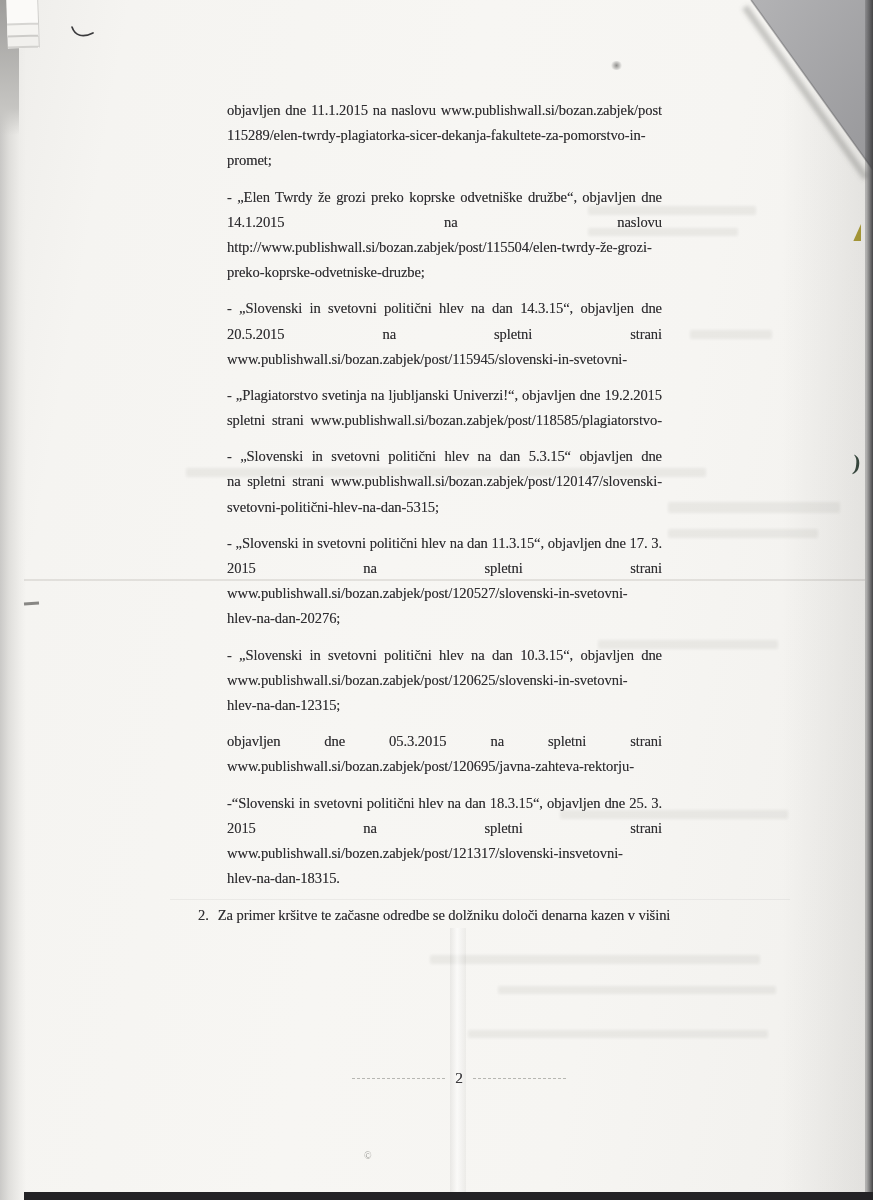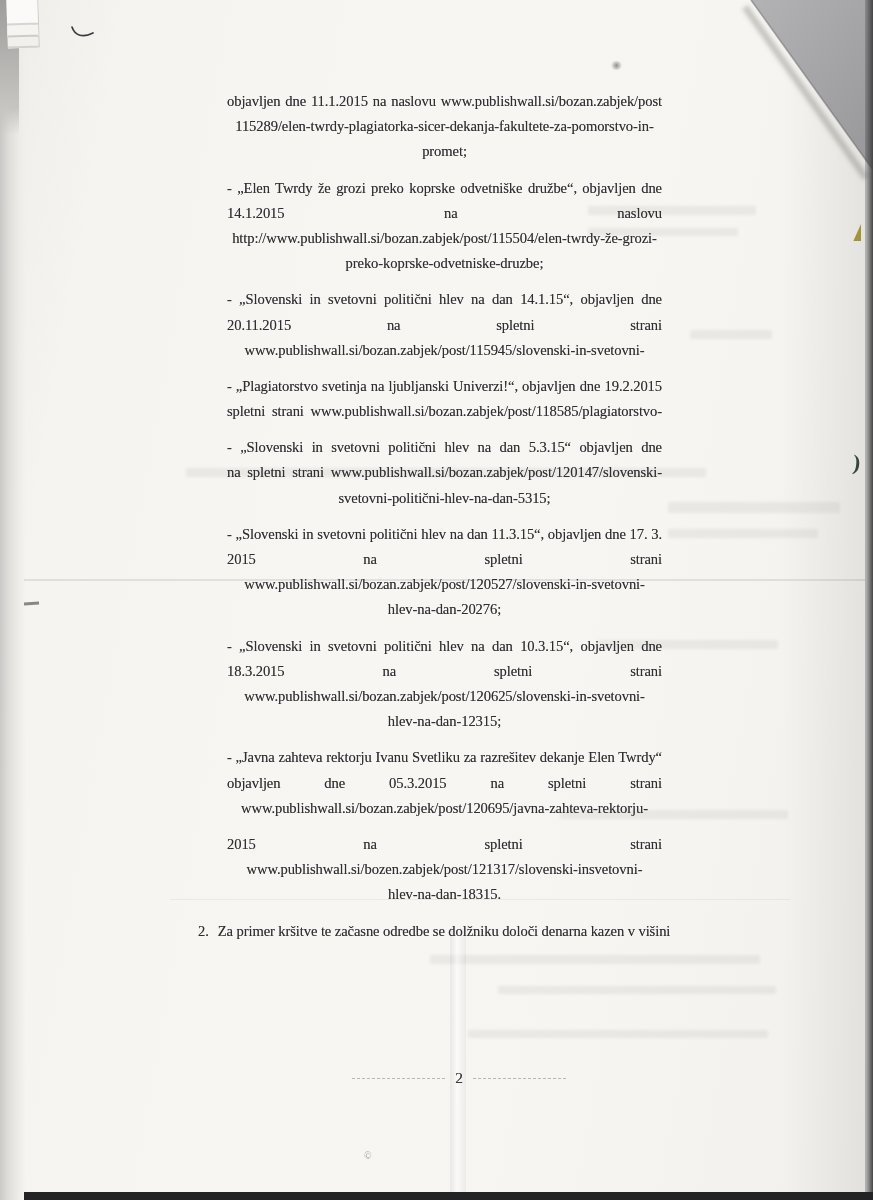--- a/index.html
+++ b/index.html
@@ -43,24 +43,24 @@
   .b5{left:668px;top:502px;width:172px;height:11px;}
   .b6{left:668px;top:529px;width:150px;height:9px;}
   .b7{left:598px;top:640px;width:180px;height:9px;}
   .b8{left:560px;top:810px;width:228px;height:9px;}
   .b9{left:430px;top:955px;width:330px;height:9px;}
   .b10{left:498px;top:986px;width:278px;height:8px;}
   .b11{left:468px;top:1030px;width:300px;height:8px;}
   
   .textblock{position:absolute;left:227px;top:89px;width:435px;color:#2f2e31;
     font-size:14.6px;letter-spacing:-0.1px;text-shadow:0 0 .5px rgba(47,46,49,.5);}
-  .para{margin:0 0 11px 0;}
+  .para{margin:9px 0 11px 0;}
   .line{height:25.2px;line-height:25.2px;overflow:hidden;white-space:normal;}
   .line.j{text-align:justify;text-align-last:justify;text-justify:inter-word;}
-  .line.l{text-align:center;}
+  .line.l{text-align:left;}
   .numbered{display:flex;gap:9px;margin-left:-29px;margin-top:12px;line-height:25.2px;}
   .numbered .numtext{white-space:nowrap;}
   
   .pagefooter{position:absolute;left:352px;top:1068px;width:214px;height:20px;
     display:flex;align-items:center;gap:10px;color:#3a393c;}
   .dash{flex:1;border-top:1.5px dashed #adada8;opacity:.85;height:0;}
   .pageno{font-size:15.5px;line-height:20px;text-shadow:0 0 .5px rgba(47,46,49,.5);}
 </style>
 </head>
 <body>
@@ -122,51 +122,50 @@
           <div class="line l">115289/elen-twrdy-plagiatorka-sicer-dekanja-fakultete-za-pomorstvo-in-</div>
           <div class="line l">promet;</div>
         </div>
         <div class="para">
           <div class="line j">- „Elen Twrdy že grozi preko koprske odvetniške družbe“, objavljen dne</div>
           <div class="line j">14.1.2015 na naslovu</div>
           <div class="line l">http://www.publishwall.si/bozan.zabjek/post/115504/elen-twrdy-že-grozi-</div>
           <div class="line l">preko-koprske-odvetniske-druzbe;</div>
         </div>
         <div class="para">
-          <div class="line j">- „Slovenski in svetovni politični hlev na dan 14.1.15“, objavljen dne</div>
-          <div class="line j">20.11.2015 na spletni strani</div>
+          <div class="line j">- „Slovenski in svetovni politični hlev na dan 14.3.15“, objavljen dne</div>
+          <div class="line j">20.5.2015 na spletni strani</div>
           <div class="line l">www.publishwall.si/bozan.zabjek/post/115945/slovenski-in-svetovni-politicni-</div>
         </div>
         <div class="para">
           <div class="line j">- „Plagiatorstvo svetinja na ljubljanski Univerzi!“, objavljen dne 19.2.2015 na</div>
           <div class="line j">spletni strani www.publishwall.si/bozan.zabjek/post/118585/plagiatorstvo-</div>
         </div>
         <div class="para">
           <div class="line j">- „Slovenski in svetovni politični hlev na dan 5.3.15“ objavljen dne 11.3.2015</div>
           <div class="line j">na spletni strani www.publishwall.si/bozan.zabjek/post/120147/slovenski-in-</div>
           <div class="line l">svetovni-politični-hlev-na-dan-5315;</div>
         </div>
         <div class="para">
           <div class="line j">- „Slovenski in svetovni politični hlev na dan 11.3.15“, objavljen dne 17. 3.</div>
           <div class="line j">2015 na spletni strani</div>
           <div class="line l">www.publishwall.si/bozan.zabjek/post/120527/slovenski-in-svetovni-politicni-</div>
           <div class="line l">hlev-na-dan-20276;</div>
         </div>
         <div class="para">
           <div class="line j">- „Slovenski in svetovni politični hlev na dan 10.3.15“, objavljen dne</div>
-          <div class="line j">18.3.2015 na spletni strani</div>
           <div class="line l">www.publishwall.si/bozan.zabjek/post/120625/slovenski-in-svetovni-politicni-</div>
           <div class="line l">hlev-na-dan-12315;</div>
         </div>
         <div class="para">
-          <div class="line j">- „Javna zahteva rektorju Ivanu Svetliku za razrešitev dekanje Elen Twrdy“</div>
           <div class="line j">objavljen dne 05.3.2015 na spletni strani</div>
           <div class="line l">www.publishwall.si/bozan.zabjek/post/120695/javna-zahteva-rektorju-ivanu-</div>
         </div>
         <div class="para">
+          <div class="line j">-“Slovenski in svetovni politični hlev na dan 18.3.15“, objavljen dne 25. 3.</div>
           <div class="line j">2015 na spletni strani</div>
           <div class="line l">www.publishwall.si/bozen.zabjek/post/121317/slovenski-insvetovni-politicni-</div>
           <div class="line l">hlev-na-dan-18315.</div>
         </div>
       </div>
     <div class="numbered">
       <span class="num">2.</span>
       <span class="numtext">Za primer kršitve te začasne odredbe se dolžniku določi denarna kazen v višini</span>
     </div>
   </main>

